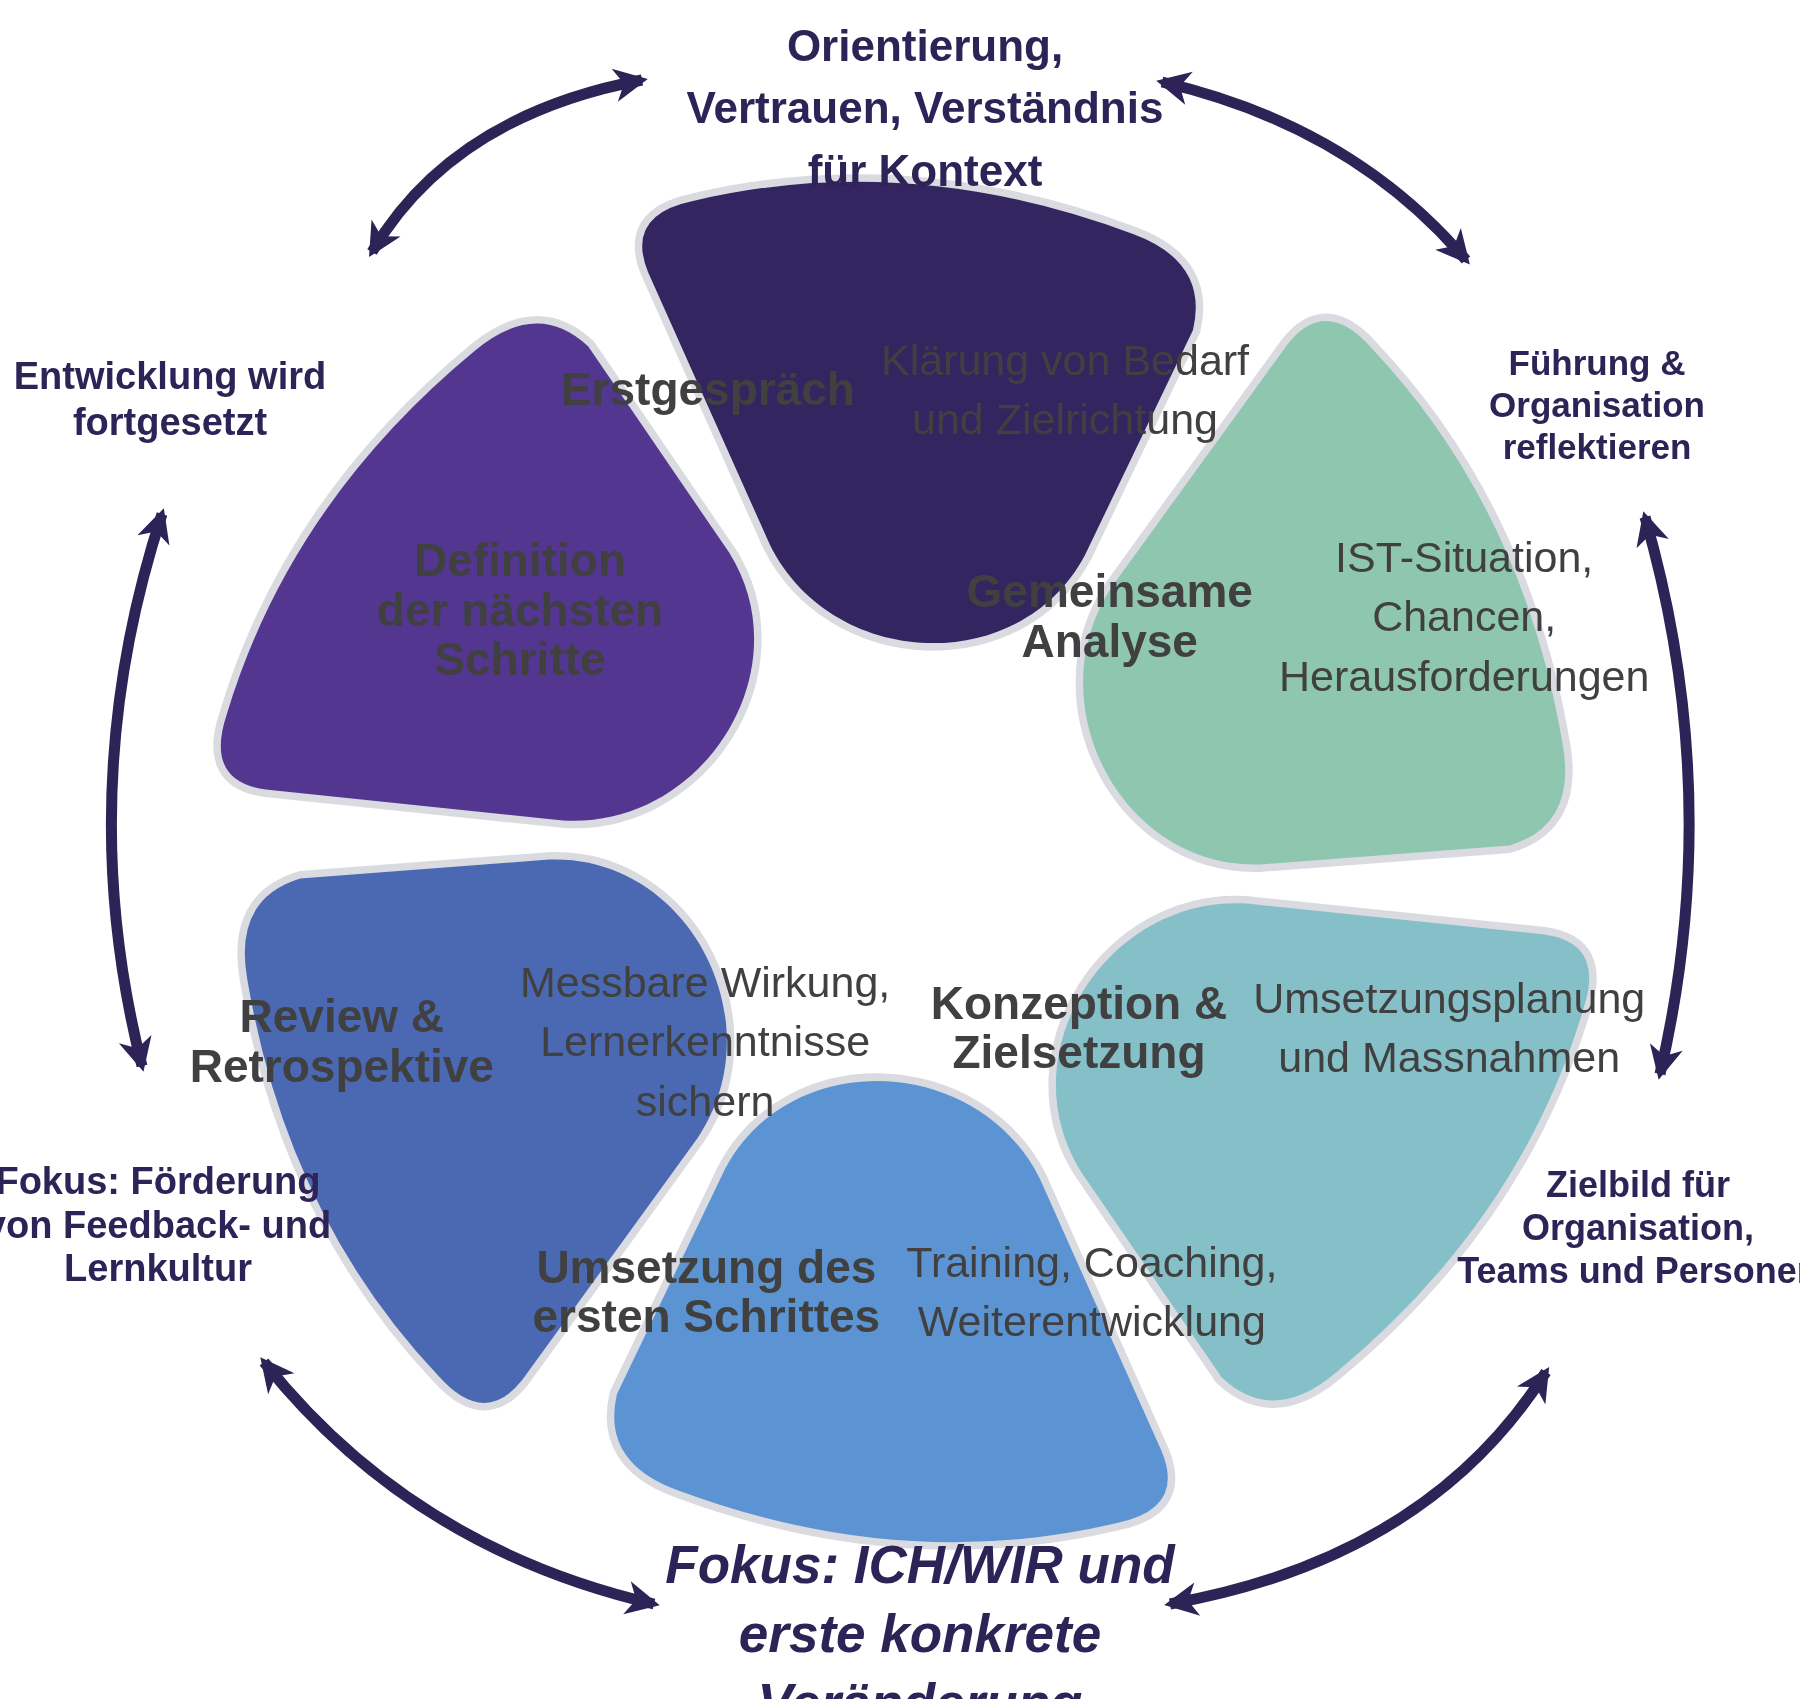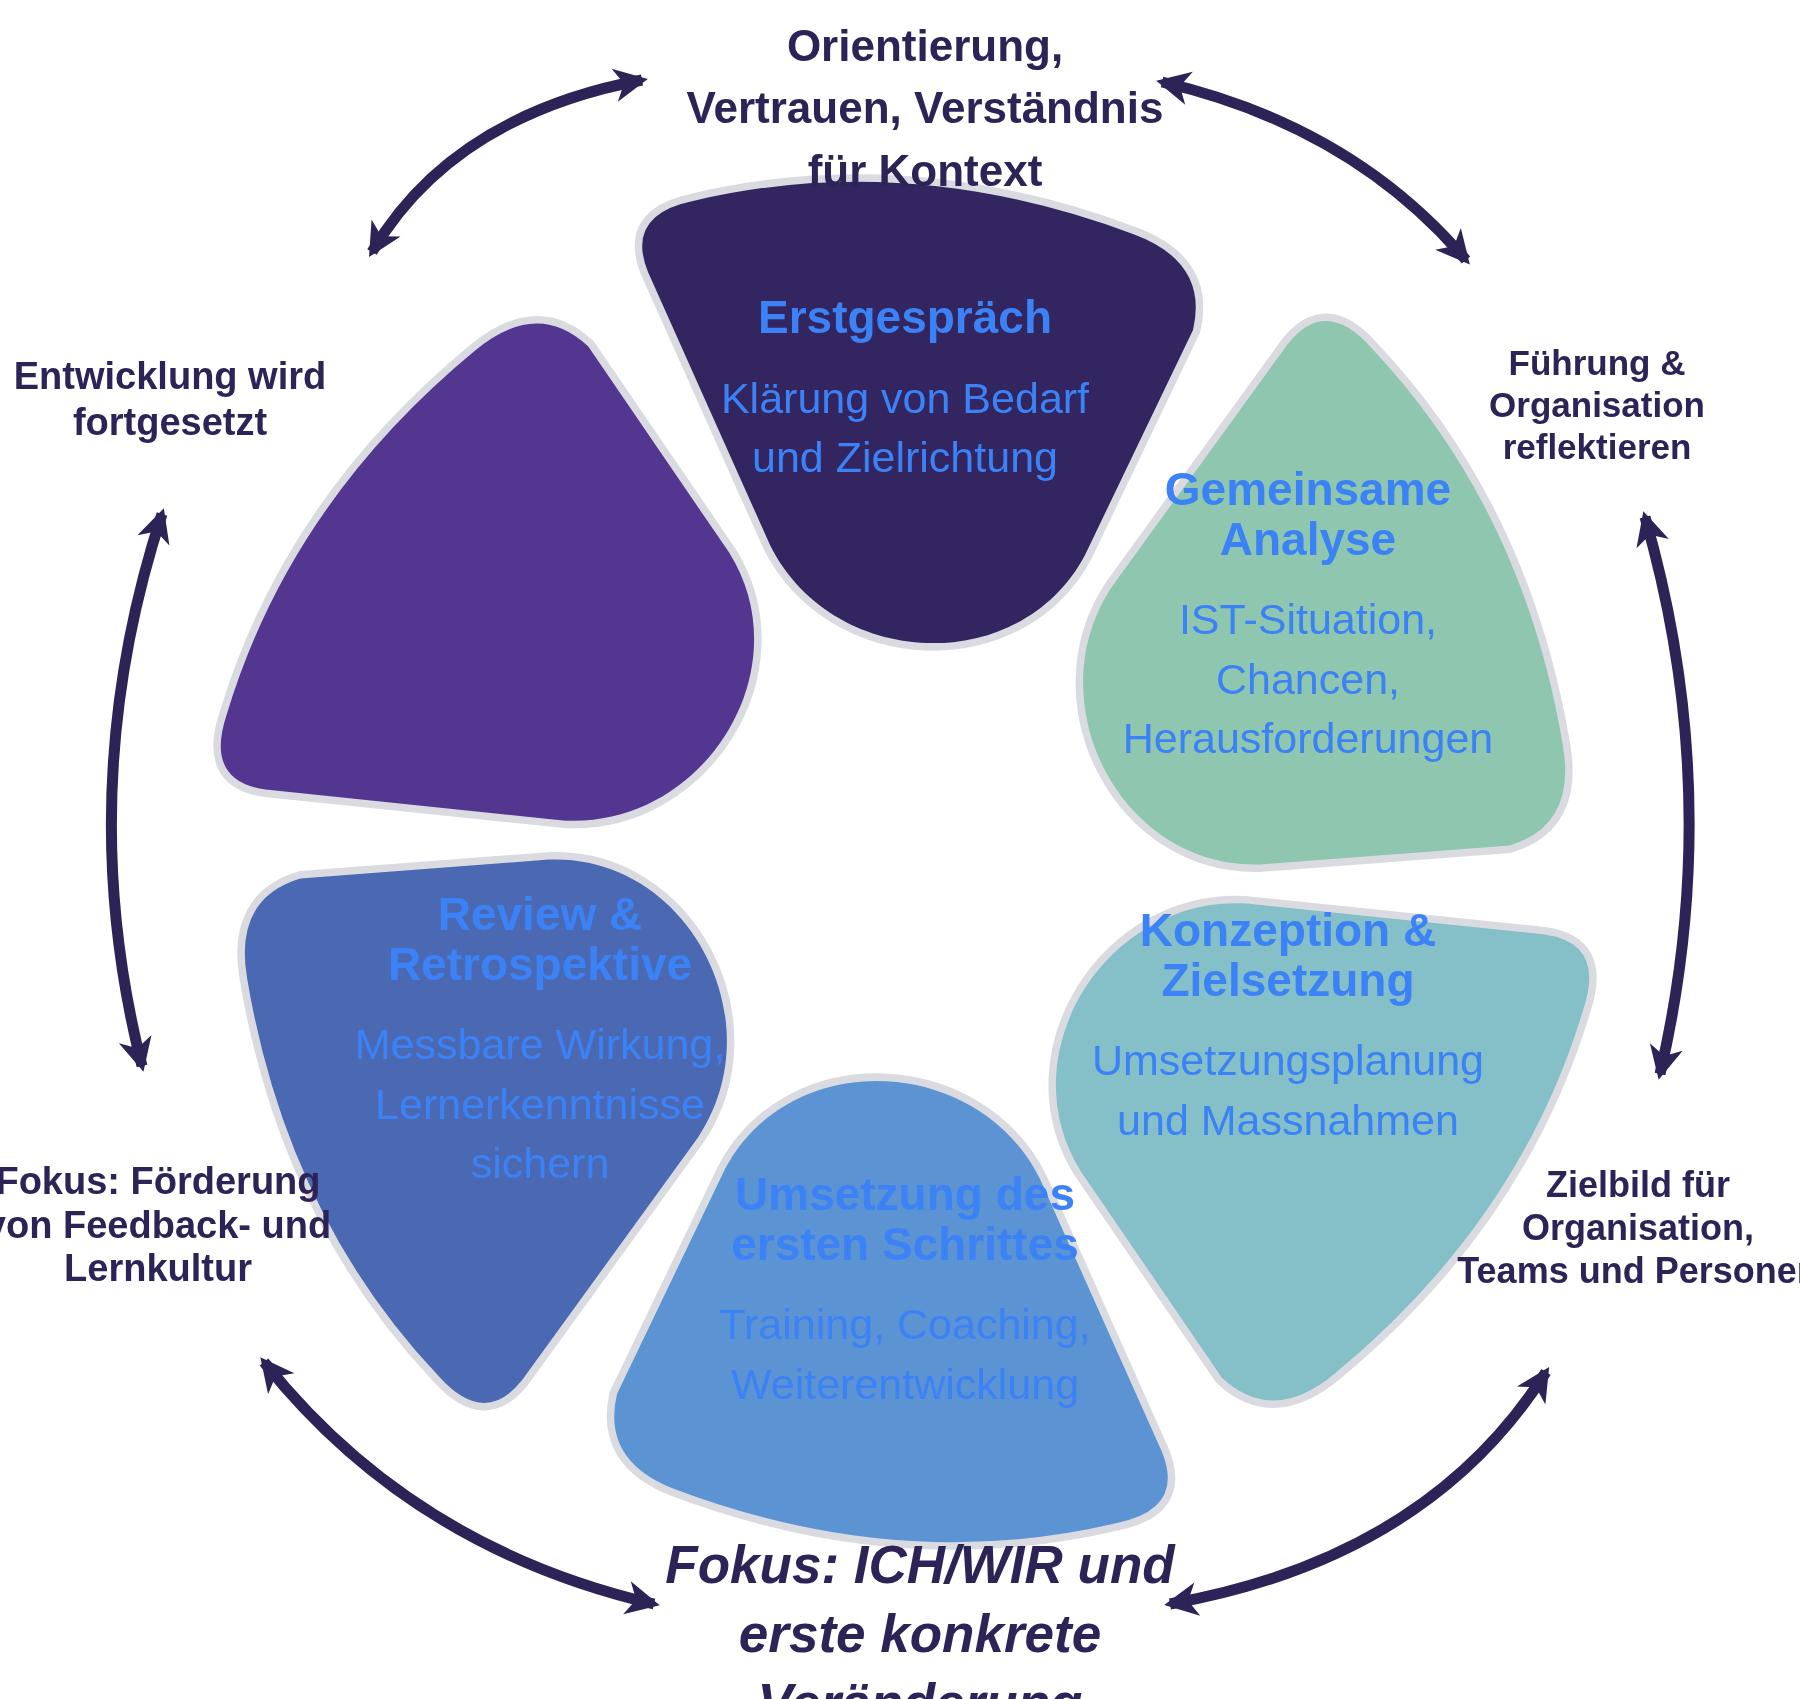--- a/index.html
+++ b/index.html
@@ -10,25 +10,25 @@
     overflow: hidden;
     background: #ffffff;
     font-family: "Liberation Sans", sans-serif;
   }
   .canvas svg { position: absolute; left: 0; top: 0; }
 
   .stage-text {
     position: absolute;
     transform: translate(-50%, -50%);
     display: flex;
-    flex-direction: column;
+    flex-direction: row;
     align-items: center;
     gap: 26px;
     text-align: center;
-    color: #3b82f6;
+    color: #404040;
     pointer-events: none;
   }
   .stage-title {
     font-size: 46px;
     font-weight: bold;
     line-height: 1.08;
     white-space: pre-line;
     width: max-content;
   }
   .stage-subtitle {
@@ -136,20 +136,26 @@
   </div>
 
   <div class="stage-text" style="left:540px; top:1042px;">
     <div class="stage-title">Review &amp;
 Retrospektive</div>
     <div class="stage-subtitle">Messbare Wirkung,
 Lernerkenntnisse
 sichern</div>
   </div>
 
+  <div class="stage-text" style="left:520px; top:611px;">
+    <div class="stage-title">Definition
+der nächsten
+Schritte</div>
+
+  </div>
 
   <div class="outer-label" style="left:925px; top:97px; font-size:44px; line-height:1.42;">Orientierung,
 Vertrauen, Verständnis
 für Kontext</div>
 
   <div class="outer-label" style="left:1597px; top:393px; font-size:35px; line-height:1.2;">Führung &amp;
 Organisation
 reflektieren</div>
 
   <div class="outer-label" style="left:1638px; top:1216px; font-size:36px; line-height:1.2;">Zielbild für

